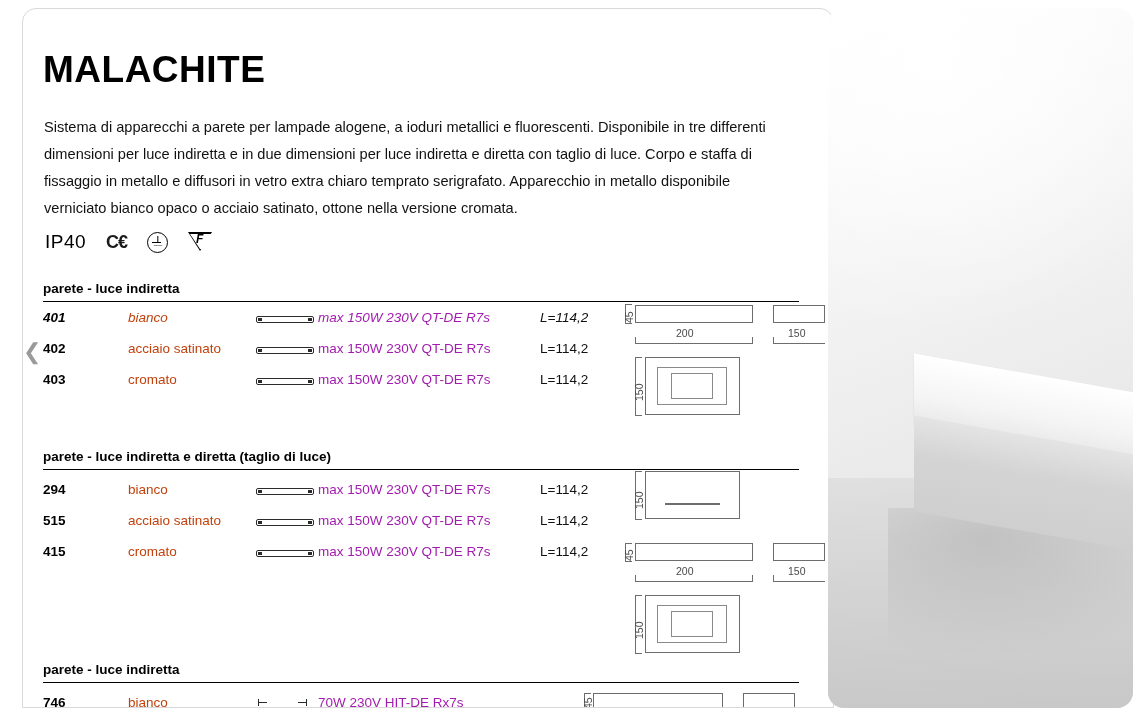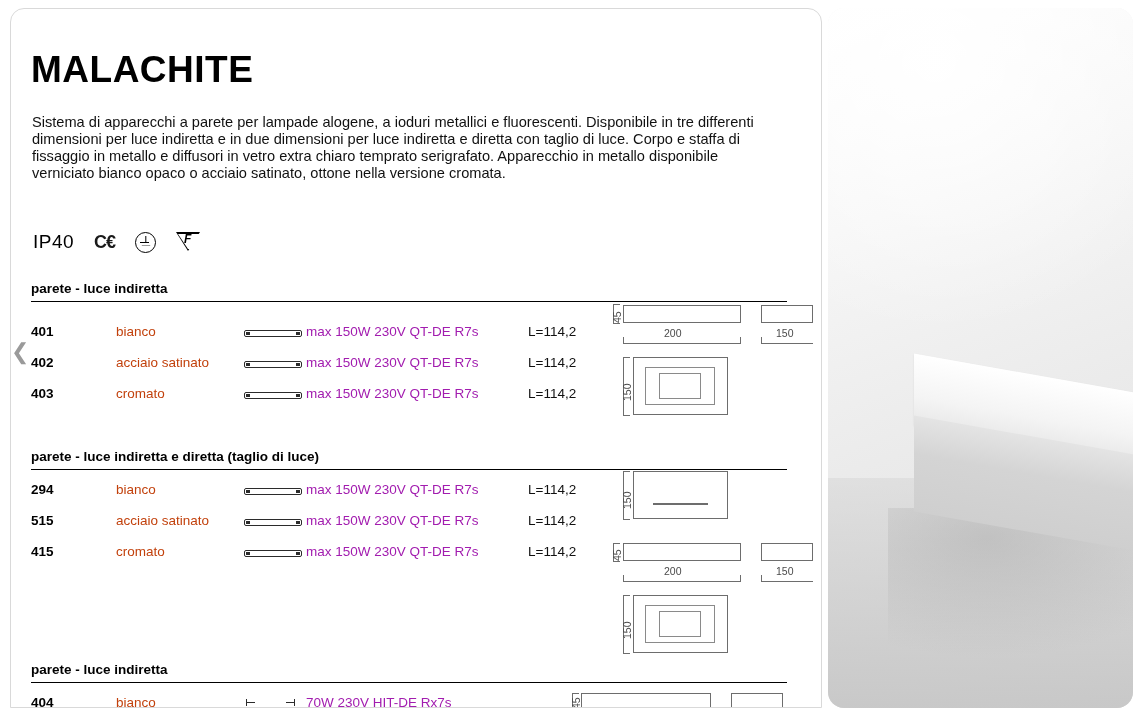--- a/index.html
+++ b/index.html
@@ -18,21 +18,21 @@
 
   
   .page {
     position: absolute;
     left: 0; top: 0;
     width: 1139px; height: 709px;
   }
 
   .doc-card {
     position: absolute;
-    left: 10px; top: 8px;
+    left: 22px; top: 8px;
     width: 812px; height: 700px;
     background: #ffffff;
     border: 1px solid #d9d9d9;
     border-radius: 14px 14px 0 0;
     box-sizing: border-box;
     overflow: hidden;
   }
 
   .photo-card {
     position: absolute;
@@ -88,21 +88,21 @@
     font-size: 37px;
     font-weight: bold;
     letter-spacing: 0.5px;
     color: #000;
   }
   .intro {
     position: absolute;
     left: 21px; top: 105px;
     width: 752px;
     font-size: 14.6px;
-    line-height: 17px;
+    line-height: 27px;
     color: #111;
   }
 
   .specs-row {
     position: absolute;
     left: 22px; top: 222px;
     display: flex;
     align-items: center;
     gap: 20px;
   }
@@ -260,21 +260,21 @@
           <span class="fchar">F</span>
       </span>
     </div>
 
     <div class="bookmark">❮</div>
 
     <div class="section" style="top:272px;">
       <div class="section-title">parete - luce indiretta</div>
       <div class="rule"></div>
 
-      <div class="item-row" style="margin-top:14px;">
+      <div class="item-row" style="margin-top:0;font-style:italic;">
         <span class="code">401</span>
         <span class="finish">bianco</span>
         <span class="lamp-symbol">
             <span class="hal"></span>
           </span>
         <span class="watt">max 150W 230V QT-DE R7s</span>
         <span class="len">L=114,2</span>
       </div>
 
       <div class="item-row">
@@ -394,21 +394,21 @@
       <div class="tick h" style="left:22px; top:128px;"></div>
       <div class="tick h" style="left:22px; top:186px;"></div>
       <div class="dim-text vert" style="left:20px; top:172px;">150</div>
     </div>
 
     <div class="section" style="top:653px;">
       <div class="section-title">parete - luce indiretta</div>
       <div class="rule"></div>
 
       <div class="item-row" style="margin-top:4px;">
-        <span class="code">404</span>
+        <span class="code">746</span>
         <span class="finish">bianco</span>
         <span class="lamp-symbol">
           <span class="dis">
               <i></i>
               <i></i>
               <b></b>
               <b></b>
             </span>
         </span>
         <span class="watt">70W 230V HIT-DE Rx7s</span>

